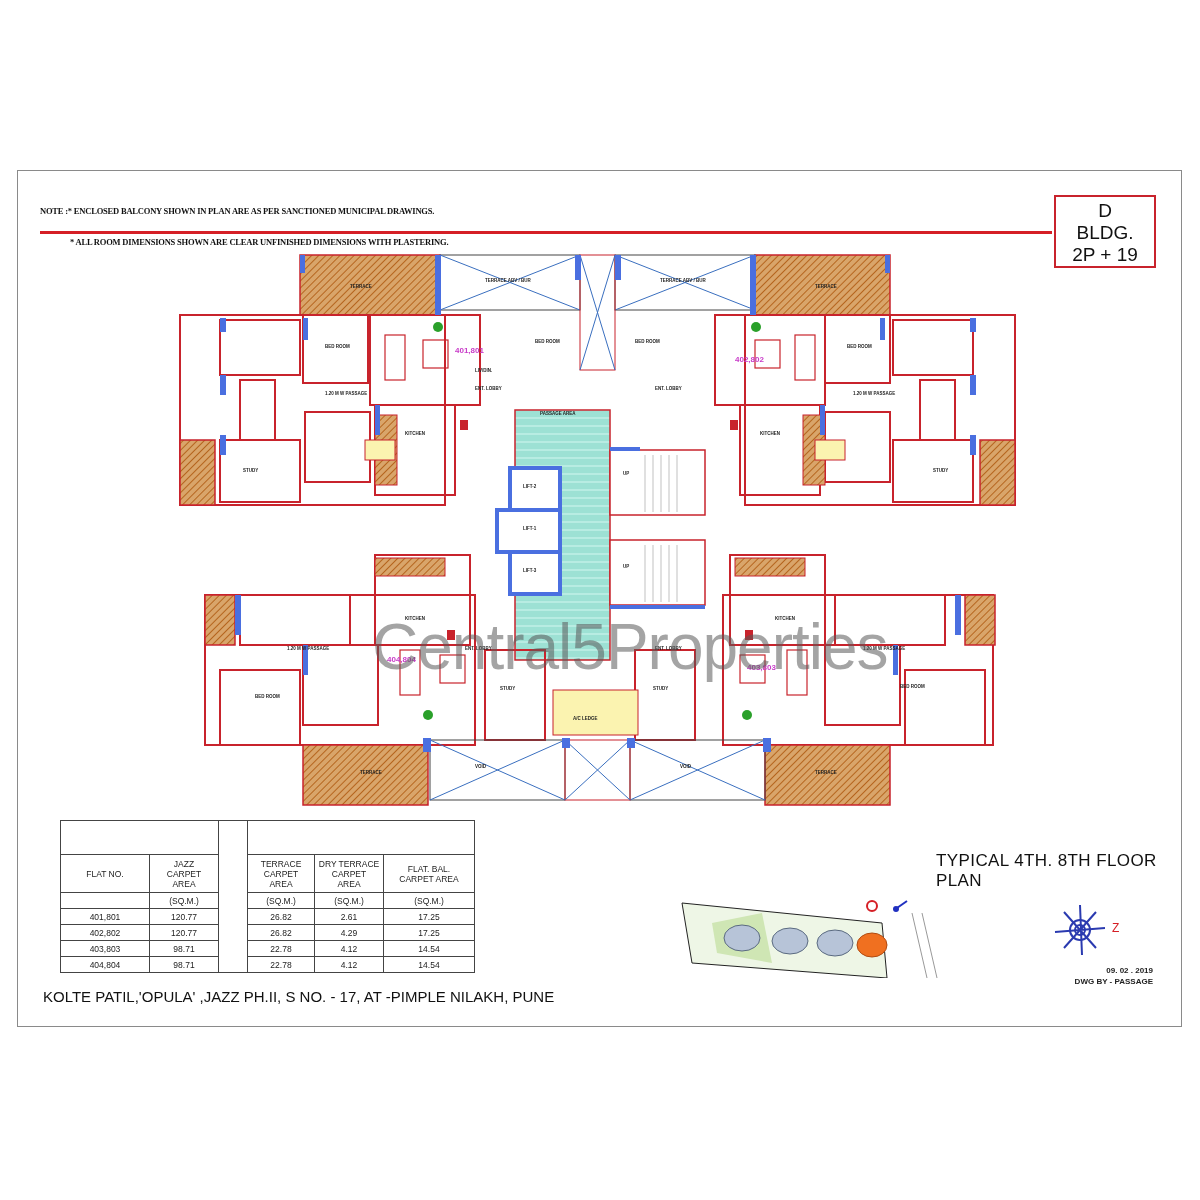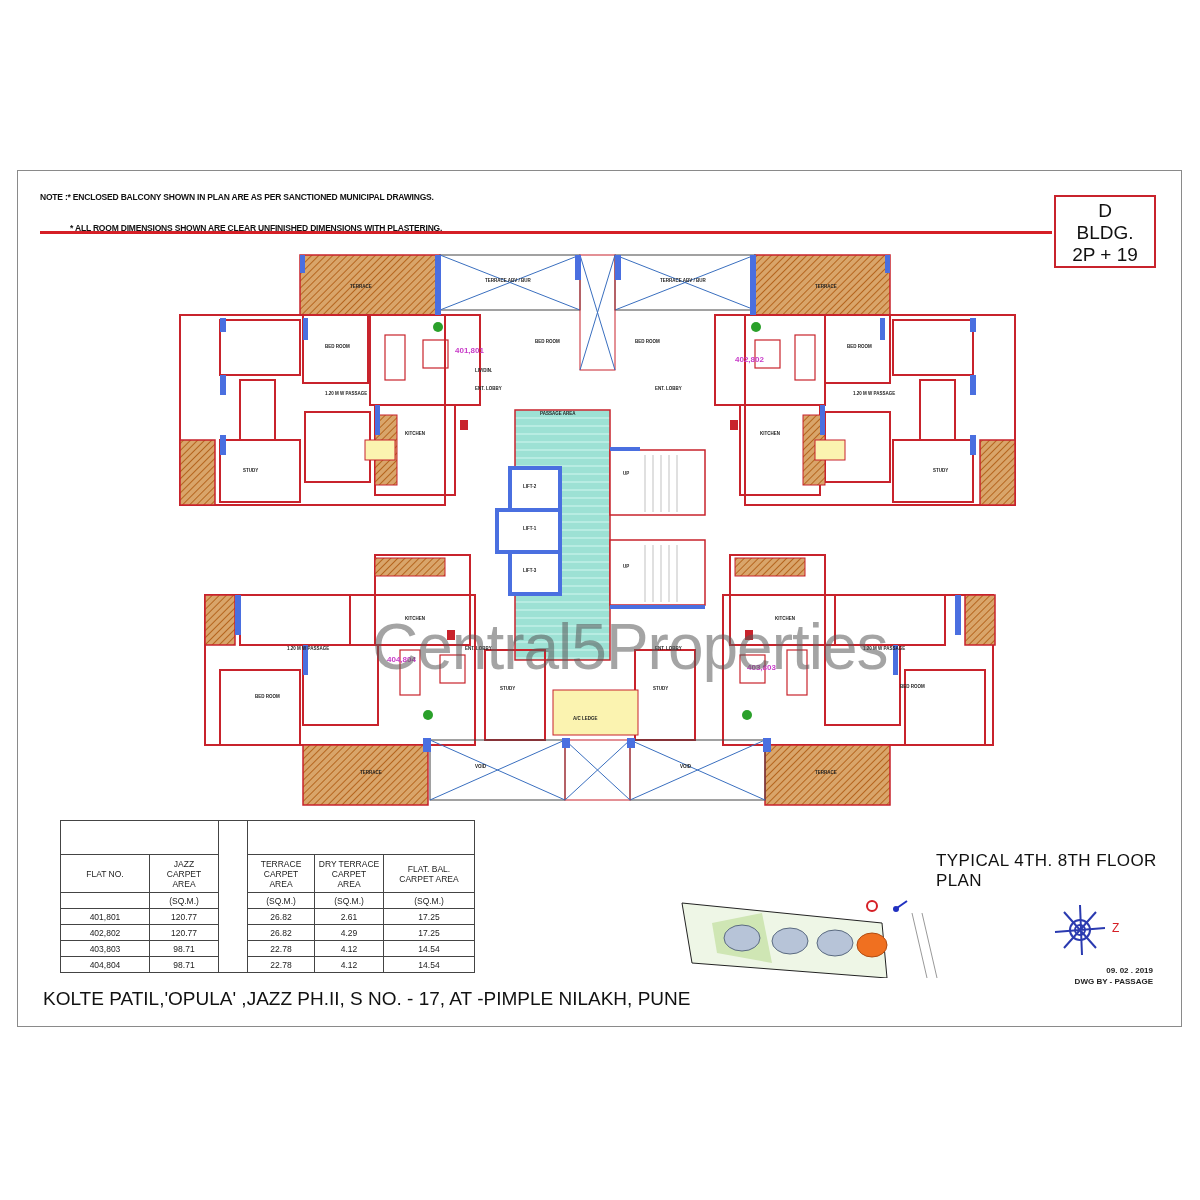--- a/index.html
+++ b/index.html
@@ -1,35 +1,35 @@
 <!DOCTYPE html>
 <html><head>
 <meta charset="utf-8">
 <style>
   html, body { margin:0; padding:0; background:#ffffff; }
   body { width:1200px; height:1200px; position:relative; overflow:hidden;
          font-family: "Liberation Sans", sans-serif; color:#222; }
   .sheet { position:absolute; left:17px; top:170px; width:1165px; height:857px;
            border:1px solid #8a8a8a; background:#fff; box-sizing:border-box; }
-  .note { position:absolute; left:40px; top:192px; font-size:8.5px; font-weight:bold;
-          letter-spacing:-0.2px; line-height:10px; color:#111; }
+  .note { position:absolute; left:40px; top:206px; font-size:8.5px; font-weight:bold;
+          letter-spacing:-0.2px; line-height:10px; color:#111;font-family:Liberation Serif, serif; }
   .note .l2 { padding-left:30px; display:block;margin-top:21px; }
   .redline { position:absolute; left:40px; top:231px; width:1012px; height:3px; background:#d51f26; }
   .bldg-box { position:absolute; left:1054px; top:195px; width:102px; height:73px;
               border:2px solid #c8232c; box-sizing:border-box; background:#fff;
               text-align:center; font-size:19px; line-height:22px; color:#111; padding-top:3px; }
   .plan { position:absolute; left:175px; top:250px; width:850px; height:560px; }
   .watermark { position:absolute; left:372px; top:570px; font-size:64px; color:rgba(90,90,90,0.55);
                letter-spacing:-1px; font-family:"Liberation Sans", sans-serif; white-space:nowrap;margin-top:40px; }
   table.area { position:absolute; left:60px; top:820px; border-collapse:collapse; font-size:8.5px;
                color:#222; text-align:center; }
   table.area td { border:1px solid #444; padding:1px 3px; height:13px; }
   table.area .gap { width:22px; }
   .floor-title { position:absolute; left:936px; top:851px; font-size:17px; letter-spacing:0.4px; color:#111; }
-  .project { position:absolute; left:43px; top:988px; font-size:19px; color:#111; }
+  .project { position:absolute; left:43px; top:988px; font-size:15px; color:#111; }
   .date { position:absolute; left:1065px; top:965px; font-size:8px; font-weight:bold; text-align:right; width:88px; line-height:11px; }
   .site { position:absolute; left:672px; top:893px; width:290px; height:85px; }
   .compass { position:absolute; left:1050px; top:900px; width:85px; height:60px; }
   .flat-tag { font-size:8px; fill:#c83cc8; font-weight:bold; }
   .rl { font-size:4.5px; fill:#222; font-weight:bold; }
 </style>
 </head>
 <body>
 
 <div class="sheet"></div>

